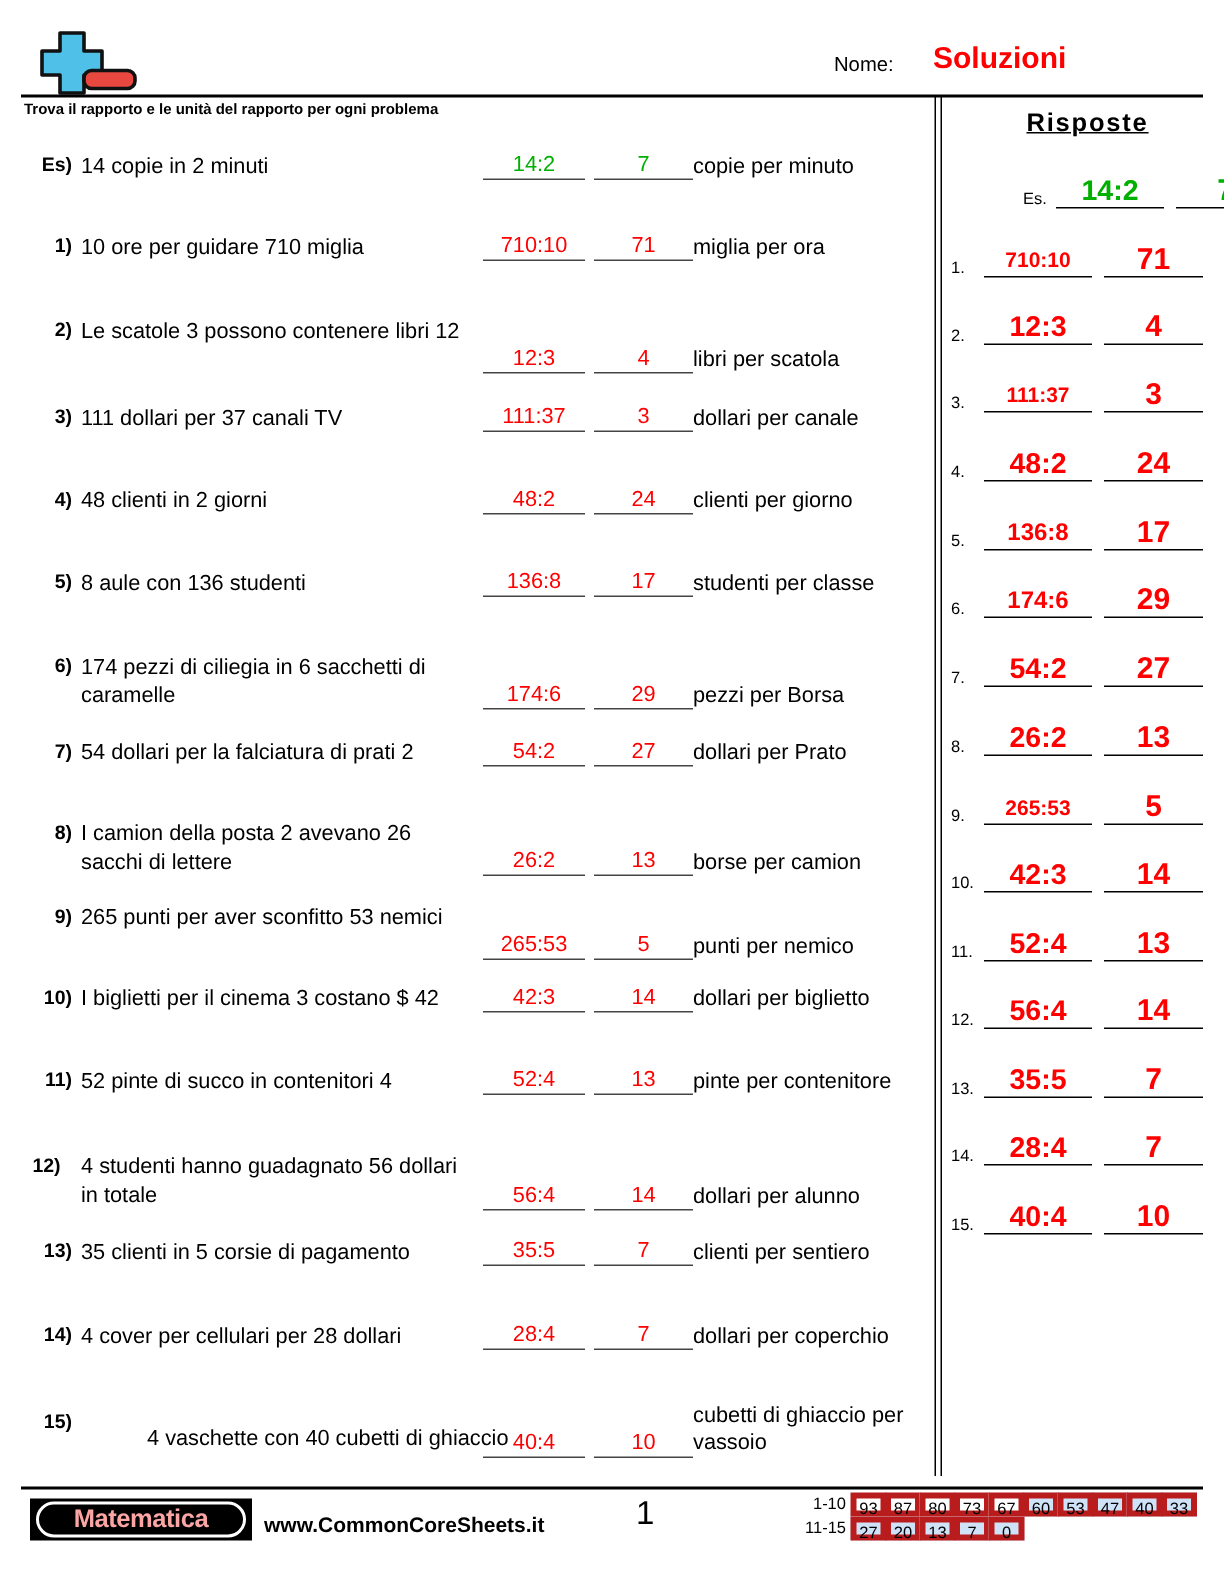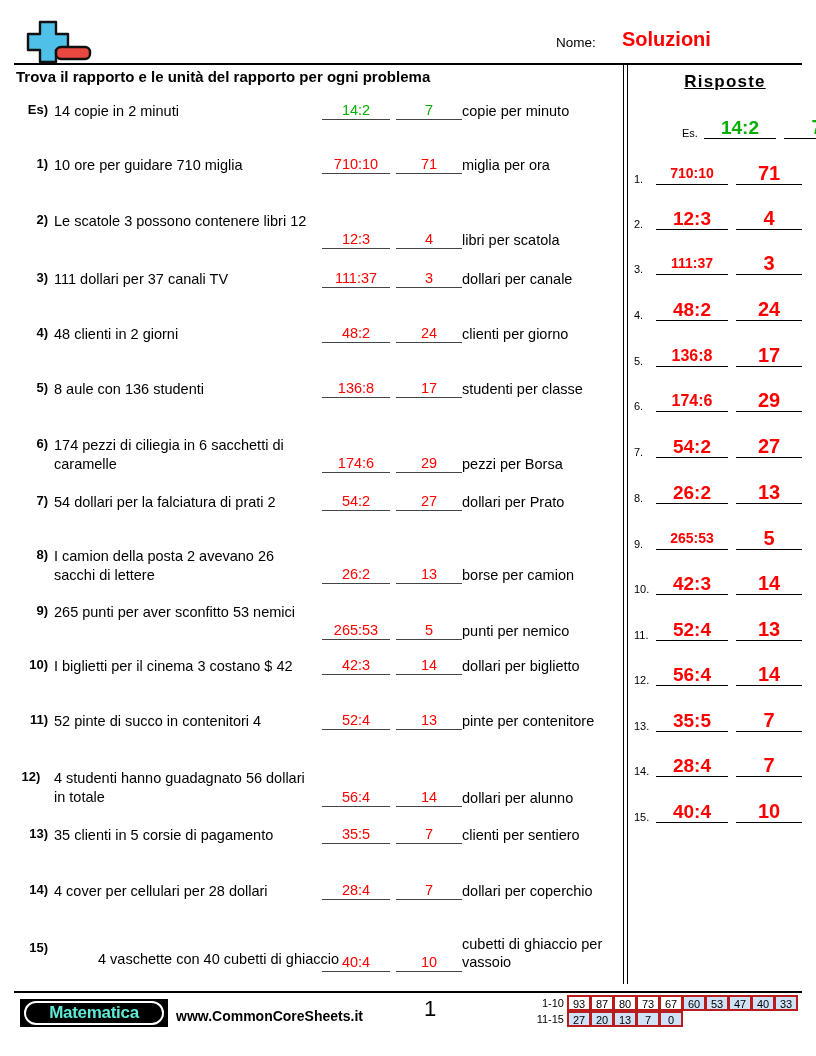--- a/index.html
+++ b/index.html
@@ -51,21 +51,21 @@
   .header-rule {
     position: absolute;
     left: 14px; top: 63px; width: 788px;
     border-top: 2px solid #000;
   }
 
   
   .instruction {
     position: absolute;
     left: 16px; top: 68px;
-    font-size: 15px;
+    font-size: 10px;
     font-weight: bold;
     white-space: nowrap;
   }
 
   
   .divider {
     position: absolute;
     left: 623px; top: 64px;
     width: 5px; height: 920px;
     border-left: 1.6px solid #000;
@@ -181,21 +181,21 @@
     left: 20px; top: 999px;
     width: 148px; height: 28px;
     background: #000;
     display: flex; align-items: center; justify-content: center;
   }
   .brand-oval {
     width: 140px; height: 24px;
     border-radius: 12px;
     border: 2.2px solid #fff;
     background: #000;
-    color: #5eead4;
+    color: #fca5a5;
     font-size: 17px;
     font-weight: bold;
     display: flex; align-items: center; justify-content: center;
     letter-spacing: -0.3px;
   }
   .site {
     position: absolute;
     left: 176px; top: 1008px;
     font-size: 14px;
     font-weight: bold;
@@ -221,21 +221,21 @@
     padding-right: 4px;
     font-size: 11px;
     font-family: "Liberation Sans", sans-serif;
     line-height: 16px;
   }
   .score-cell {
     width: 24px;
     text-align: center;
     font-size: 11px;
     line-height: 14px;
-    border: 2px solid #b91c1c;
+    border: 4px solid #b91c1c;
     margin-left: -1px;
     background: #fff;
     font-family: "Liberation Sans", sans-serif;
   }
   .score-cell.hl { background: #cfe2f7; }
 </style>
 </head>
 <body>
 
 <div class="page">

